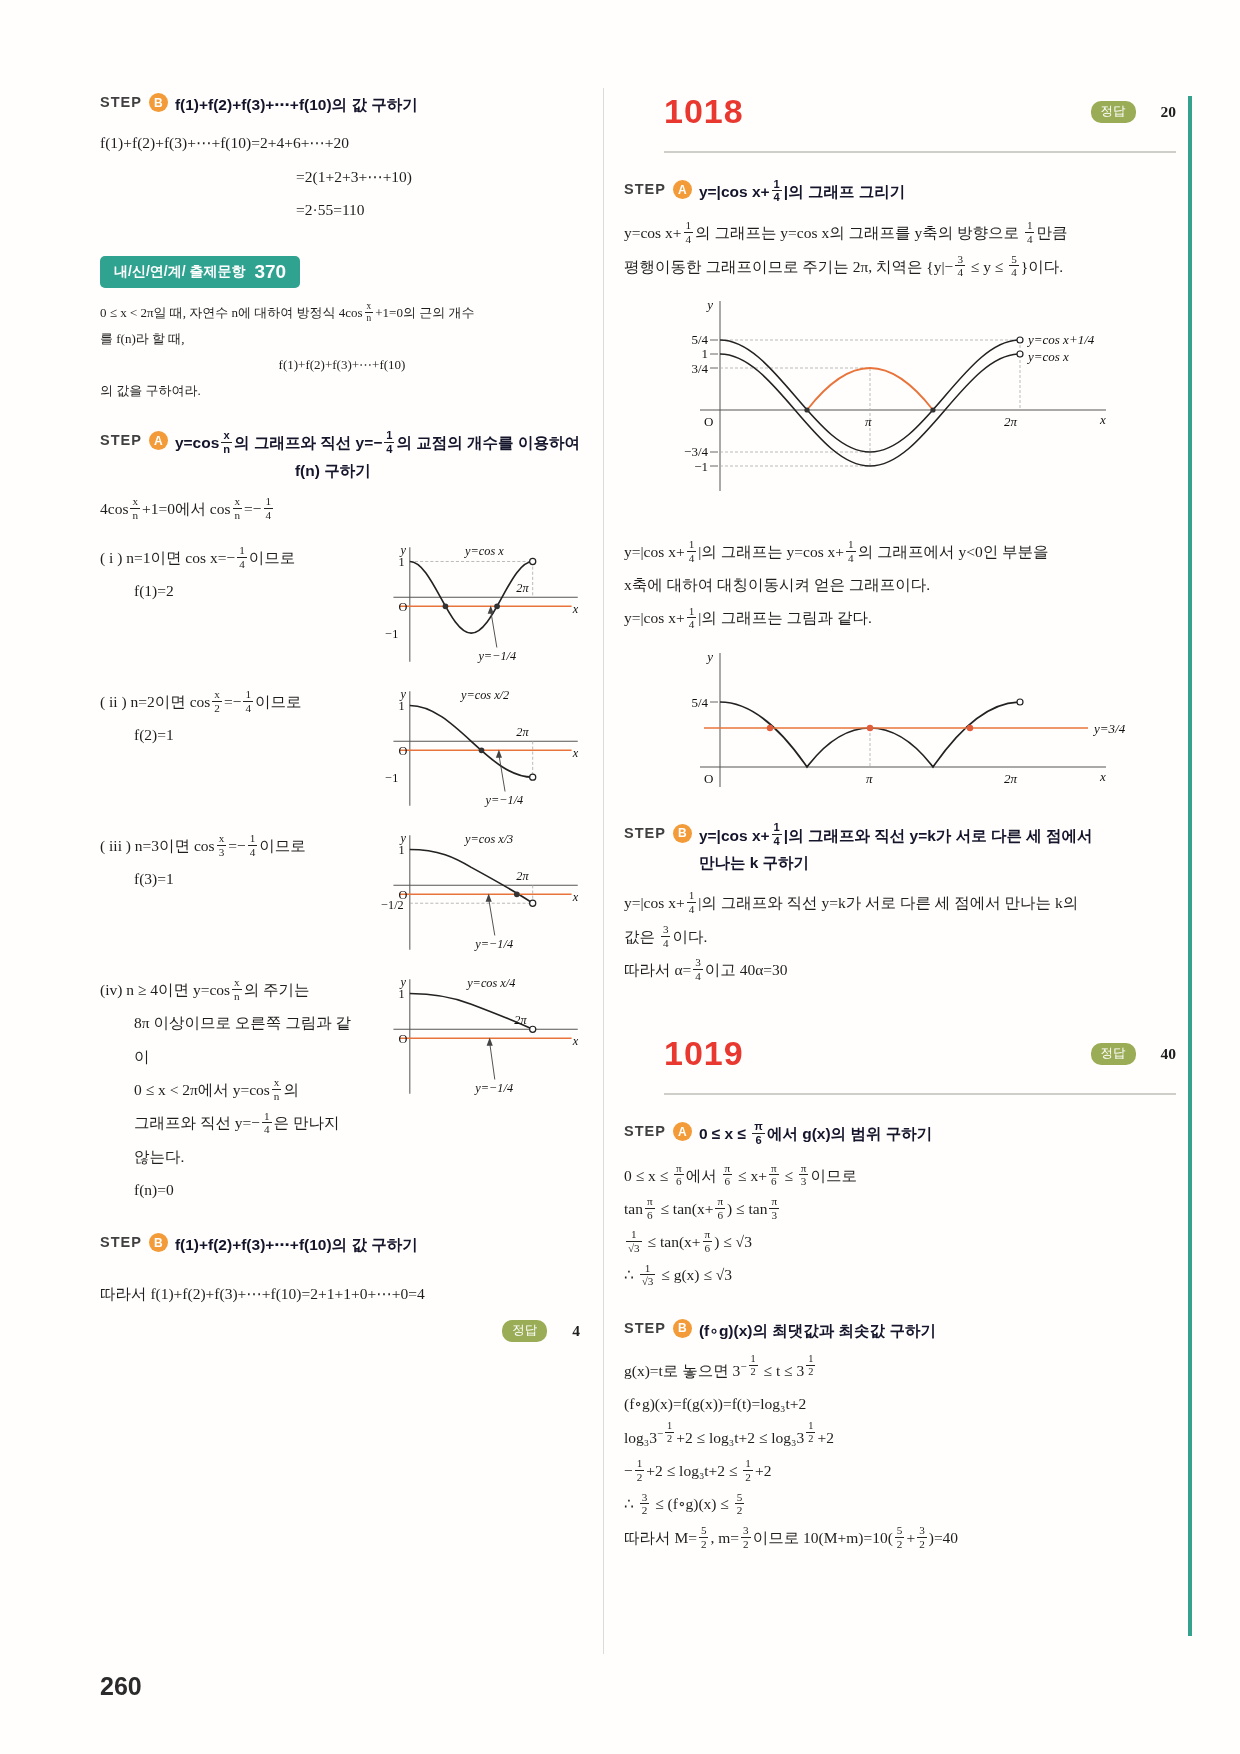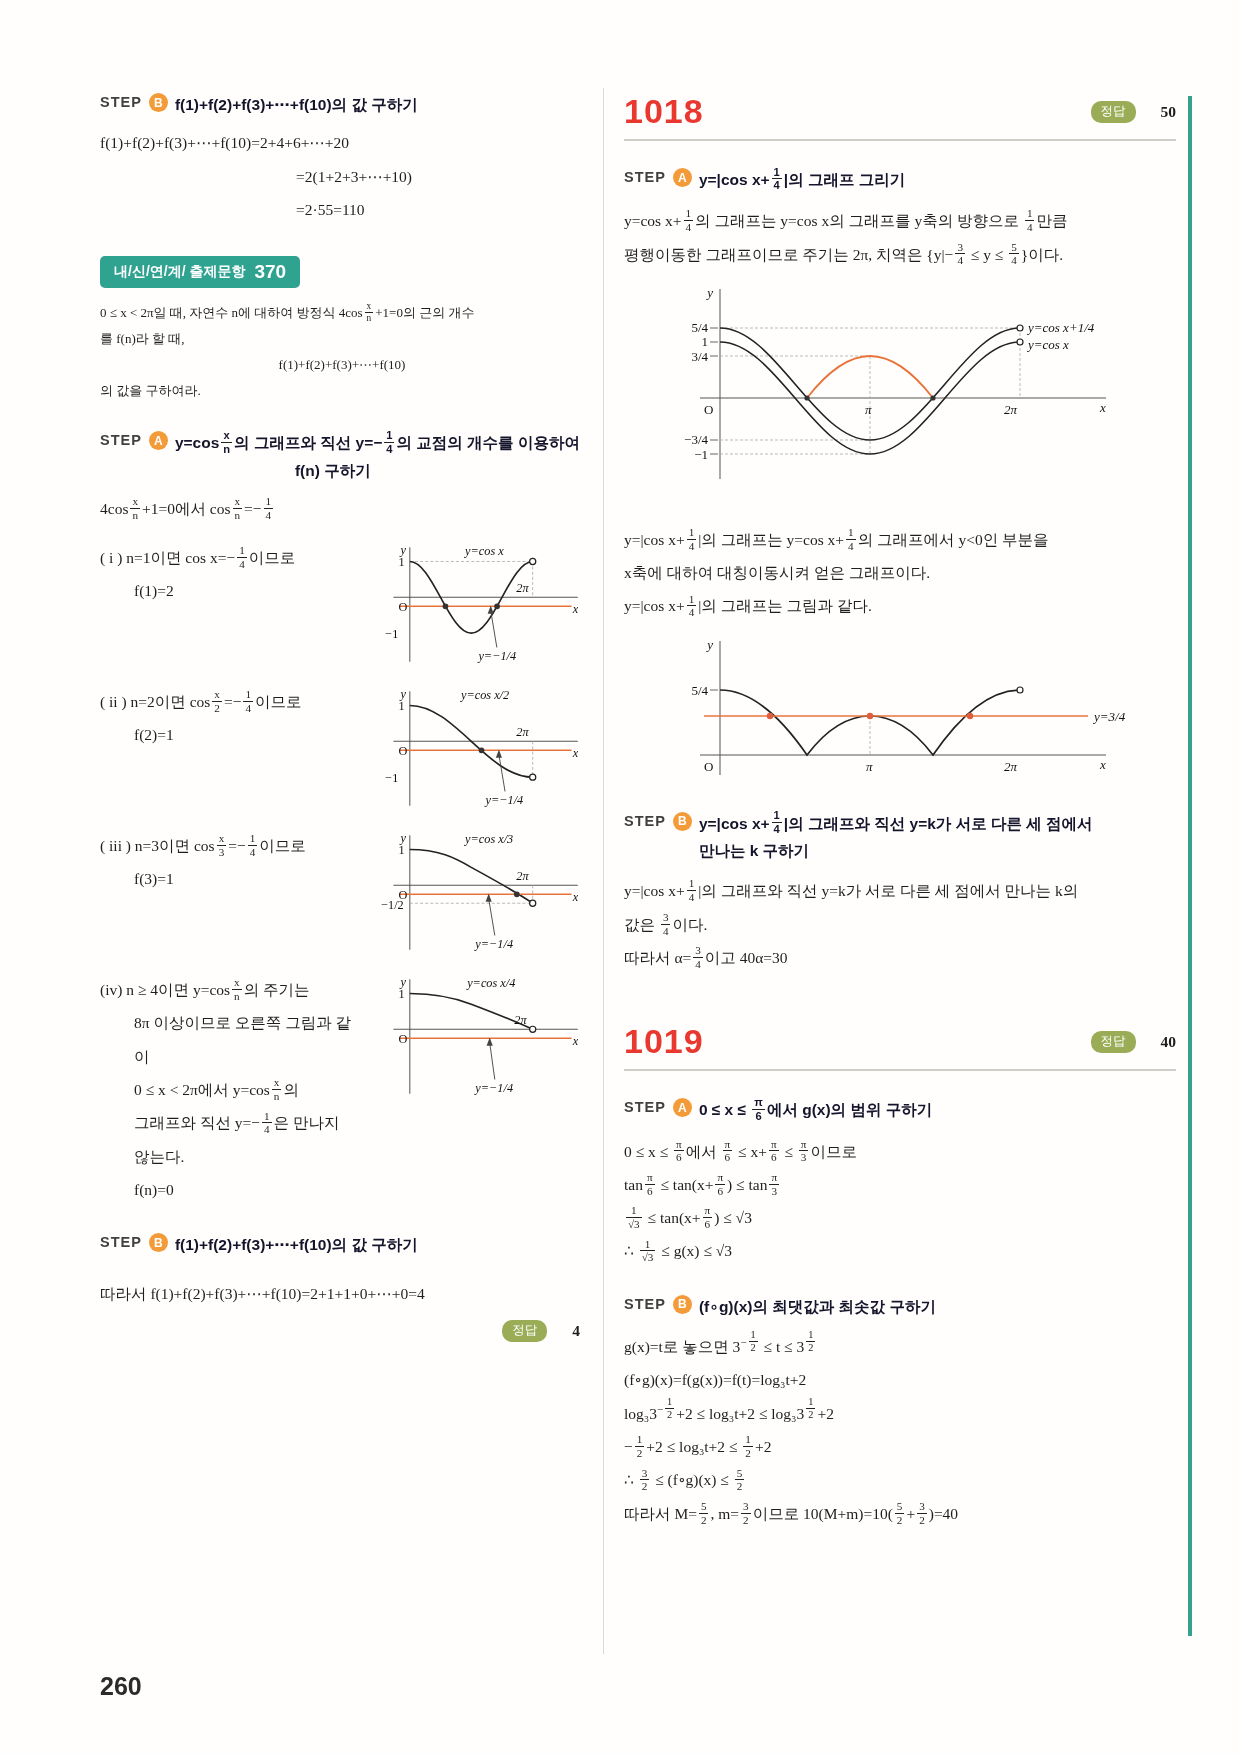--- a/index.html
+++ b/index.html
@@ -47,21 +47,21 @@
   .case-text { width:266px; }
   .case-f { margin-left:34px; }
 
   
   .ans-group { display:inline-flex; align-items:center;gap:18px; }
   .ans-pill { background:#9aad56; color:#fff; border-radius:10px; padding:2px 10px 3px; font-size:12.5px; font-family:"Liberation Sans","DejaVu Sans",sans-serif; }
   .ans-val { font-weight:bold; font-size:15.5px; margin-left:7px; }
   .answer-line { text-align:right; margin-top:10px; padding-right:4px; }
 
   
-  .prob-head { display:flex; justify-content:space-between; align-items:center; border-bottom:2px solid #cfcfc9; padding-bottom:8px; }
+  .prob-head { display:flex; justify-content:space-between; align-items:center; border-bottom:2px solid #cfcfc9; padding-bottom:20px;margin-left:40px; }
   .prob-head.second { margin-top:48px; }
   .prob-num { color:#e8382f; font-family:"Liberation Sans","DejaVu Sans",sans-serif; font-weight:bold; font-size:34px; letter-spacing:1px; }
 
   .graph-wrap { display:flex; justify-content:center; margin:12px 0 8px; }
   svg { display:block; }
 </style>
 </head>
 <body>
 
 <div class="page">
@@ -255,21 +255,21 @@
       </span>
     </div>
   </div>
 
   <div class="col right">
 
     <div class="prob-head">
       <span class="prob-num">1018</span>
       <span class="ans-group">
         <span class="ans-pill">정답</span>
-        <span class="ans-val">50</span>
+        <span class="ans-val">20</span>
       </span>
     </div>
 
     <div class="step-head">
       <span class="step-word">STEP</span>
       <span class="step-circle">A</span>
       <span class="step-title">y=|cos x+<span class="fr"><span class="fn">1</span><span class="fd">4</span></span>|의 그래프 그리기</span>
     </div>
 
     <div class="para">

